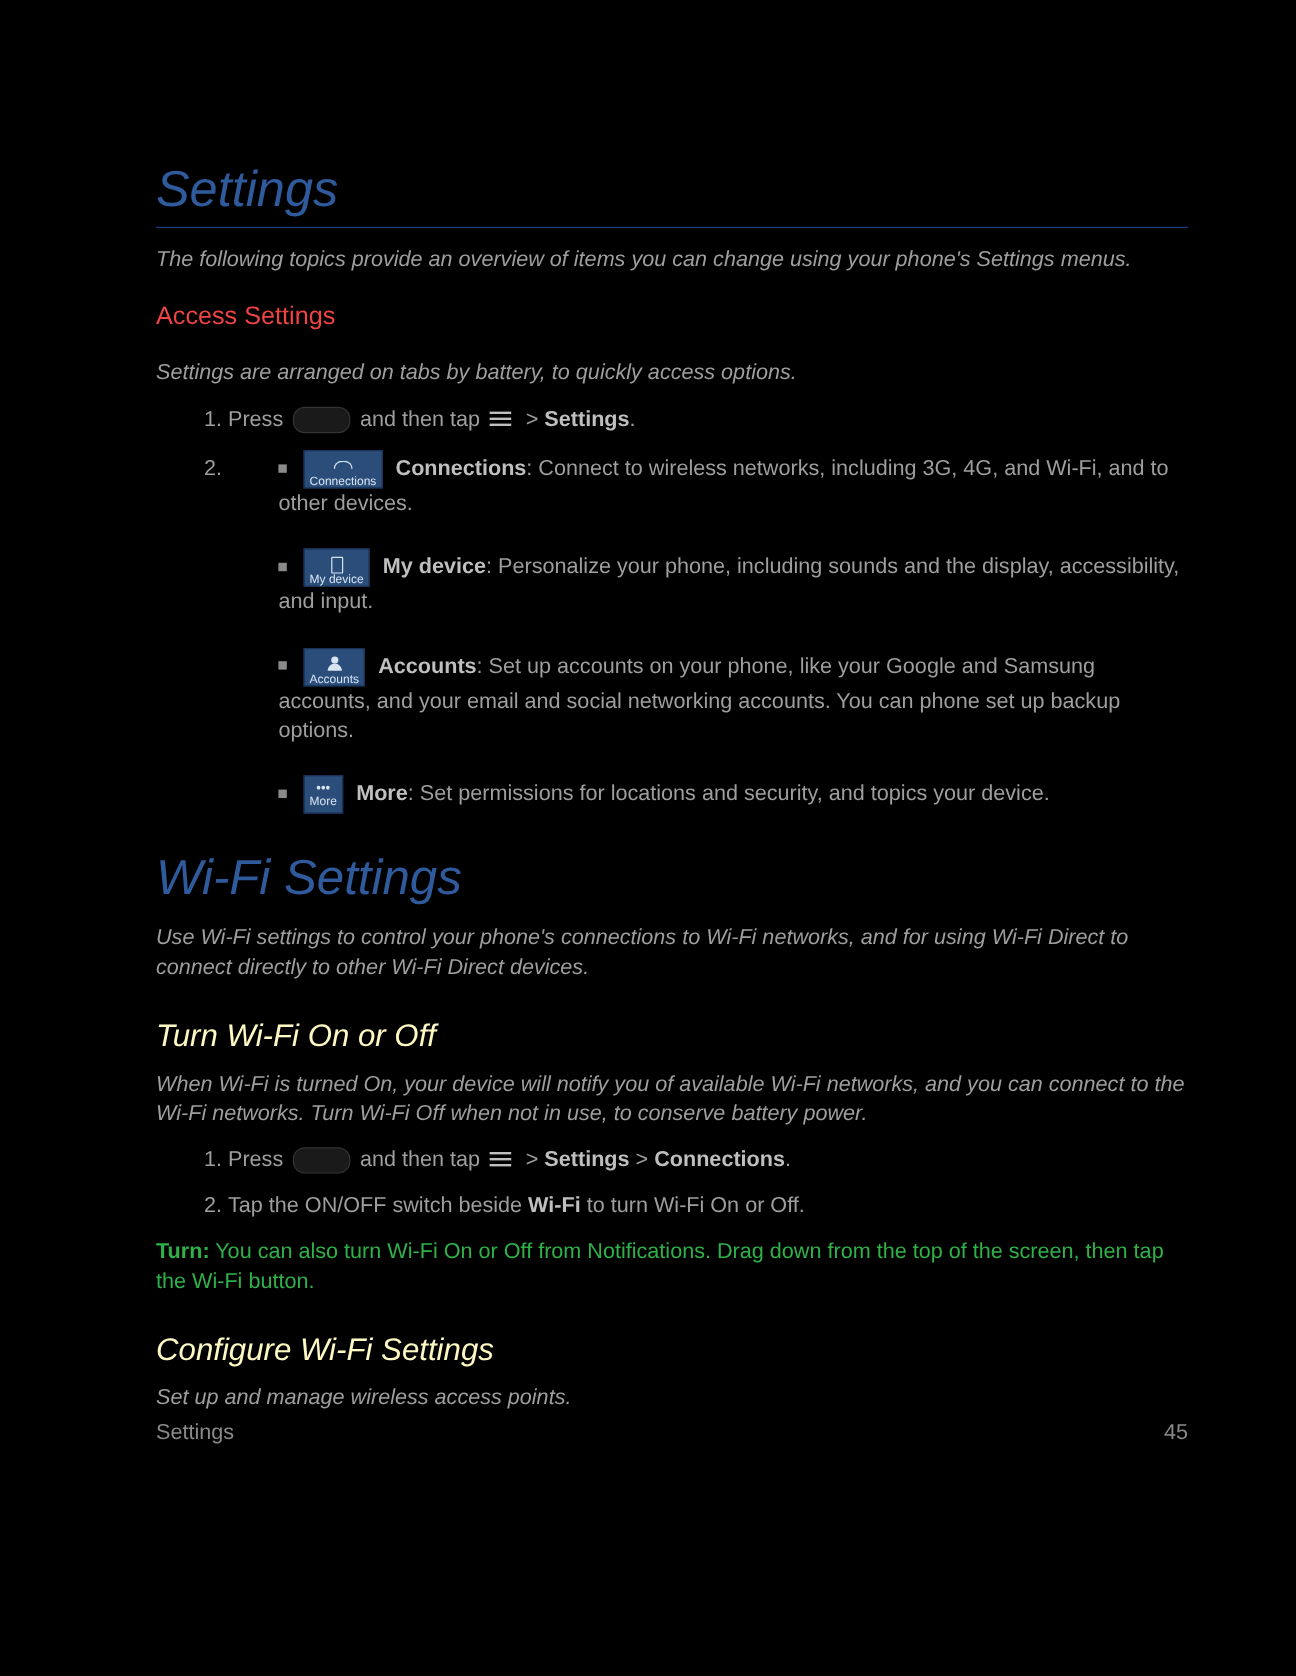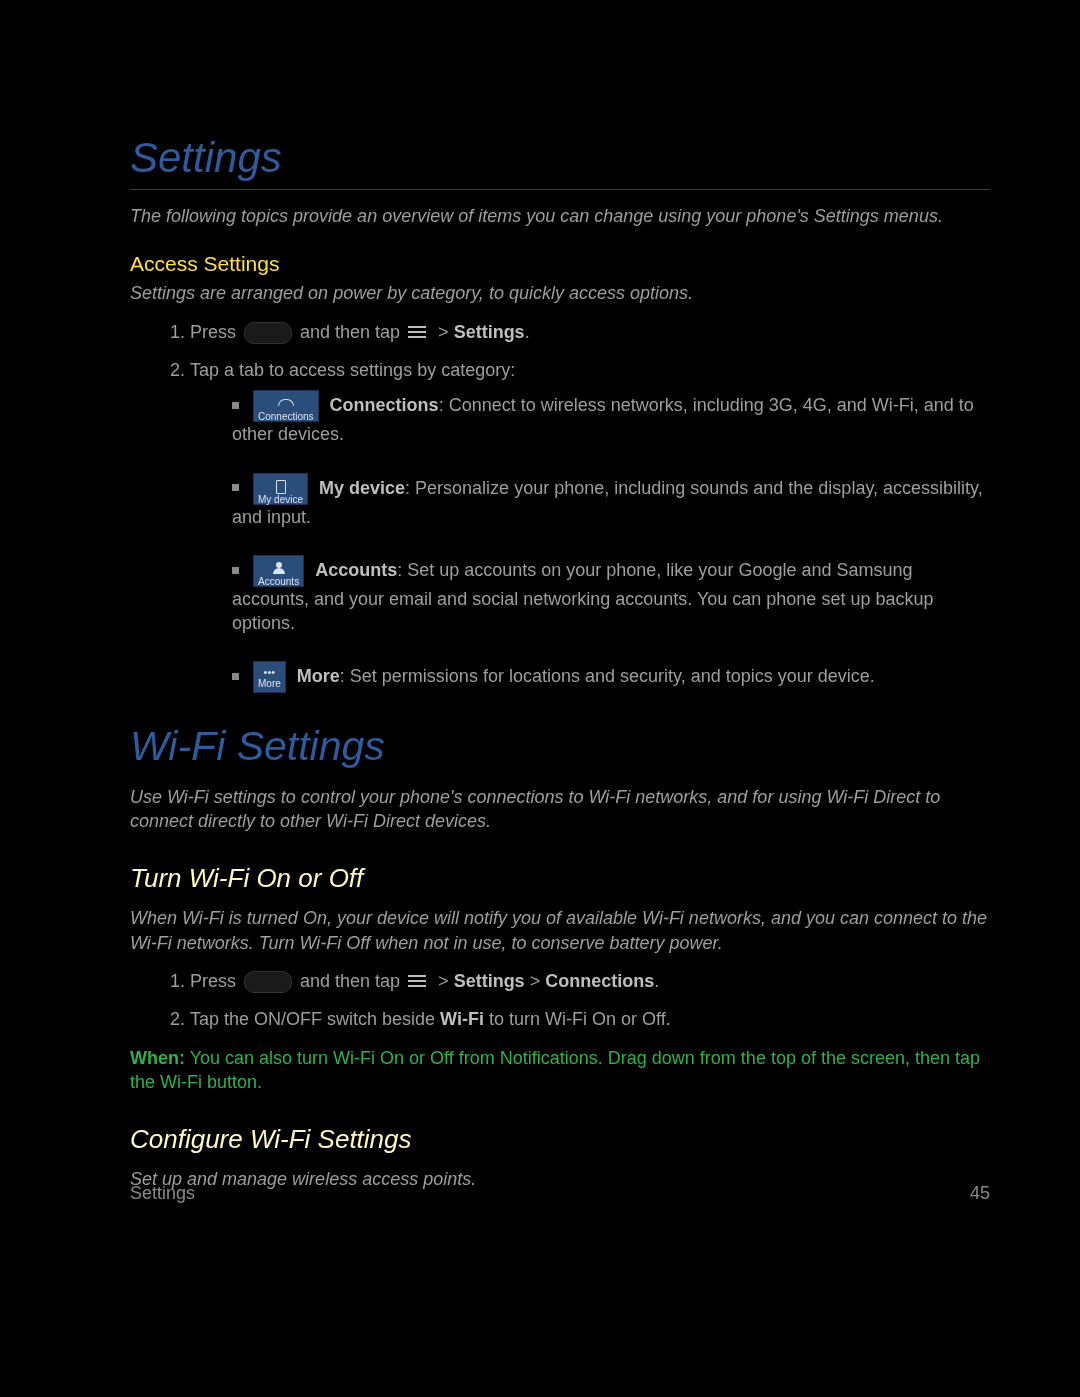--- a/index.html
+++ b/index.html
@@ -27,25 +27,25 @@
   }
   .h2 {
     color: #2f5a9b;
     font-size: 41px;
     font-style: italic;
     font-weight: normal;
     margin-top: 26px;
     margin-bottom: 10px;
   }
   .h3 {
-    color: #fde047;
+    color: #ef4444;
     font-size: 21px;
     font-weight: normal;
     margin-top: 22px;
-    margin-bottom: 3px;
+    margin-bottom: 20px;
   }
   .h4 {
     color: #fef9c3;
     font-size: 26px;
     font-style: italic;
     font-weight: normal;
     margin-top: 28px;
     margin-bottom: 10px;
   }
   .body-text { color: #9e9e9e; margin-bottom: 14px; font-style: italic; }
@@ -178,28 +178,27 @@
 <body>
 
 <div class="page">
 
   <h1 class="h1">Settings</h1>
 
   <p class="body-text">The following topics provide an overview of items you can change using your phone's Settings menus.</p>
 
   <h3 class="h3">Access Settings</h3>
 
-  <p class="body-text">Settings are arranged on power by category, to quickly access options.</p>
+  <p class="body-text">Settings are arranged on tabs by battery, to quickly access options.</p>
 
   <ol class="steps">
     <li>
       <span>Press </span><span class="icon-btn"></span><span> and then tap </span><span class="icon-menu"></span><span> &gt; </span><span class="bold">Settings</span><span>.</span>
     </li>
     <li>
-      <span>Tap a tab to access settings by category:</span>
       <ul class="bullets">
         <li>
           <span class="sq-bullet"></span><span class="tab-icon"><span class="glyph glyph-conn"></span><span>Connections</span></span>
           <span class="bold">Connections</span><span>: Connect to wireless networks, including 3G, 4G, and Wi-Fi, and to other devices.</span>
         </li>
         <li>
           <span class="sq-bullet"></span><span class="tab-icon"><span class="glyph glyph-phone"></span><span>My device</span></span>
           <span class="bold">My device</span><span>: Personalize your phone, including sounds and the display, accessibility, and input.</span>
         </li>
         <li>
@@ -223,21 +222,21 @@
   <ol class="steps">
     <li>
       <span>Press </span><span class="icon-btn"></span><span> and then tap </span><span class="icon-menu"></span><span> &gt; </span><span class="bold">Settings</span><span> &gt; </span><span class="bold">Connections</span><span>.</span>
     </li>
     <li>
       <span>Tap the ON/OFF switch beside </span><span class="bold">Wi-Fi</span><span> to turn Wi-Fi On or Off.</span>
     </li>
   </ol>
 
   <p class="note">
-    <span class="note" style="font-weight:bold">When:</span><span> You can also turn Wi-Fi On or Off from Notifications. Drag down from the top of the screen, then tap the Wi-Fi button.</span>
+    <span class="note" style="font-weight:bold">Turn:</span><span> You can also turn Wi-Fi On or Off from Notifications. Drag down from the top of the screen, then tap the Wi-Fi button.</span>
   </p>
 
   <h3 class="h4">Configure Wi-Fi Settings</h3>
   <p class="body-text">Set up and manage wireless access points.</p>
 
 </div>
 
 <div class="footer">
   <span>Settings</span>
   <span>45</span>

